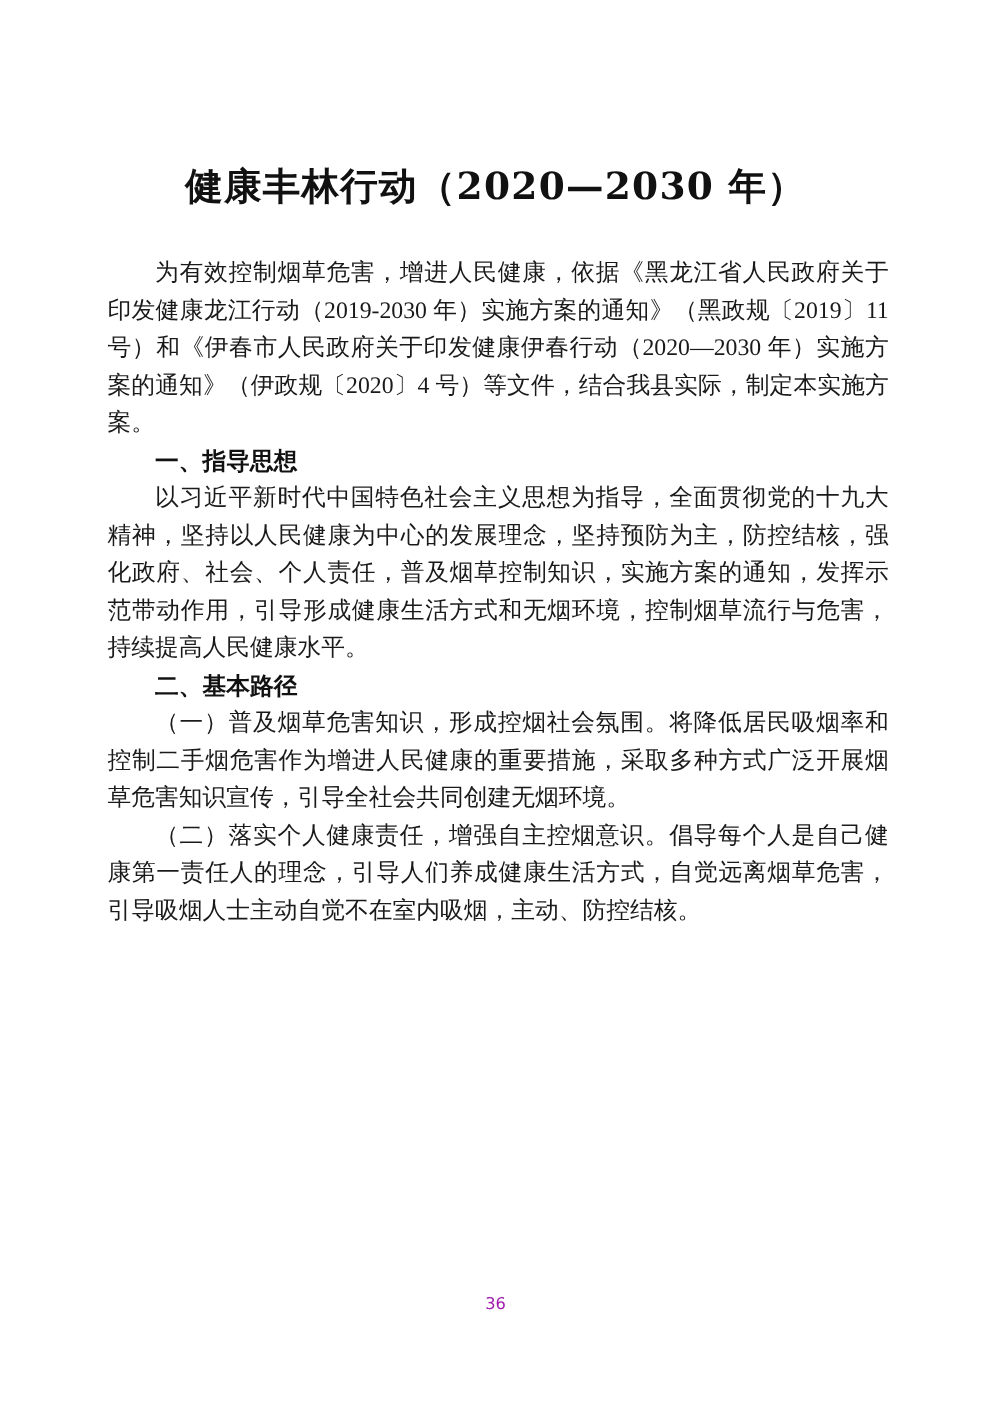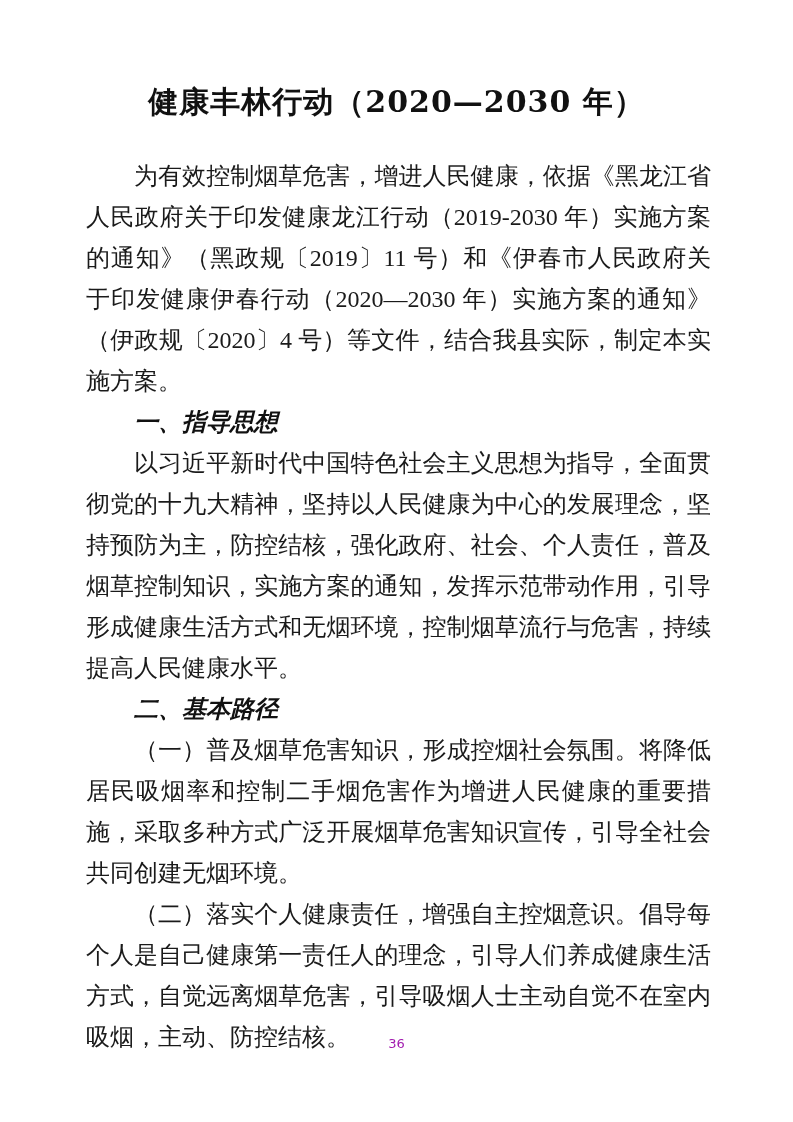--- a/index.html
+++ b/index.html
@@ -10,50 +10,49 @@
   .page {
     position: relative;
     width: 793px;
     height: 1122px;
     background: #ffffff;
     color: #151515;
     overflow: hidden;
     font-family: "Liberation Serif", "DejaVu Serif", serif;
   }
   .title-block {
-    padding-top: 72px;
+    padding-top: 120px;
     text-align: center;
   }
   .title-line {
     font-family: "DejaVu Serif", "Liberation Serif", serif;
     font-weight: 700;
     font-size: 30px;
     line-height: 60px;
     letter-spacing: 1px;
     color: #111111;
   }
   .content {
     margin: 24px 82px 0 86px;
-    font-size: 24px;
-    line-height: 41px;
+    font-size: 19px;
+    line-height: 30px;
     text-align: justify;
     text-justify: inter-ideograph;
     color: #1a1a1a;
   }
   .para {
     margin: 0;
     text-indent: 2em;
   }
   .heading {
     margin: 0;
     text-indent: 2em;
     font-family: "DejaVu Sans", "Liberation Sans", sans-serif;
     font-weight: 700;
     color: #111111;
-    font-style: italic;
   }
   .page-number {
     position: absolute;
     left: 0;
     right: 0;
     top: 1036px;
     text-align: center;
     font-family: "DejaVu Sans", "Liberation Sans", sans-serif;
     font-size: 13px;
     color: #a21caf;

